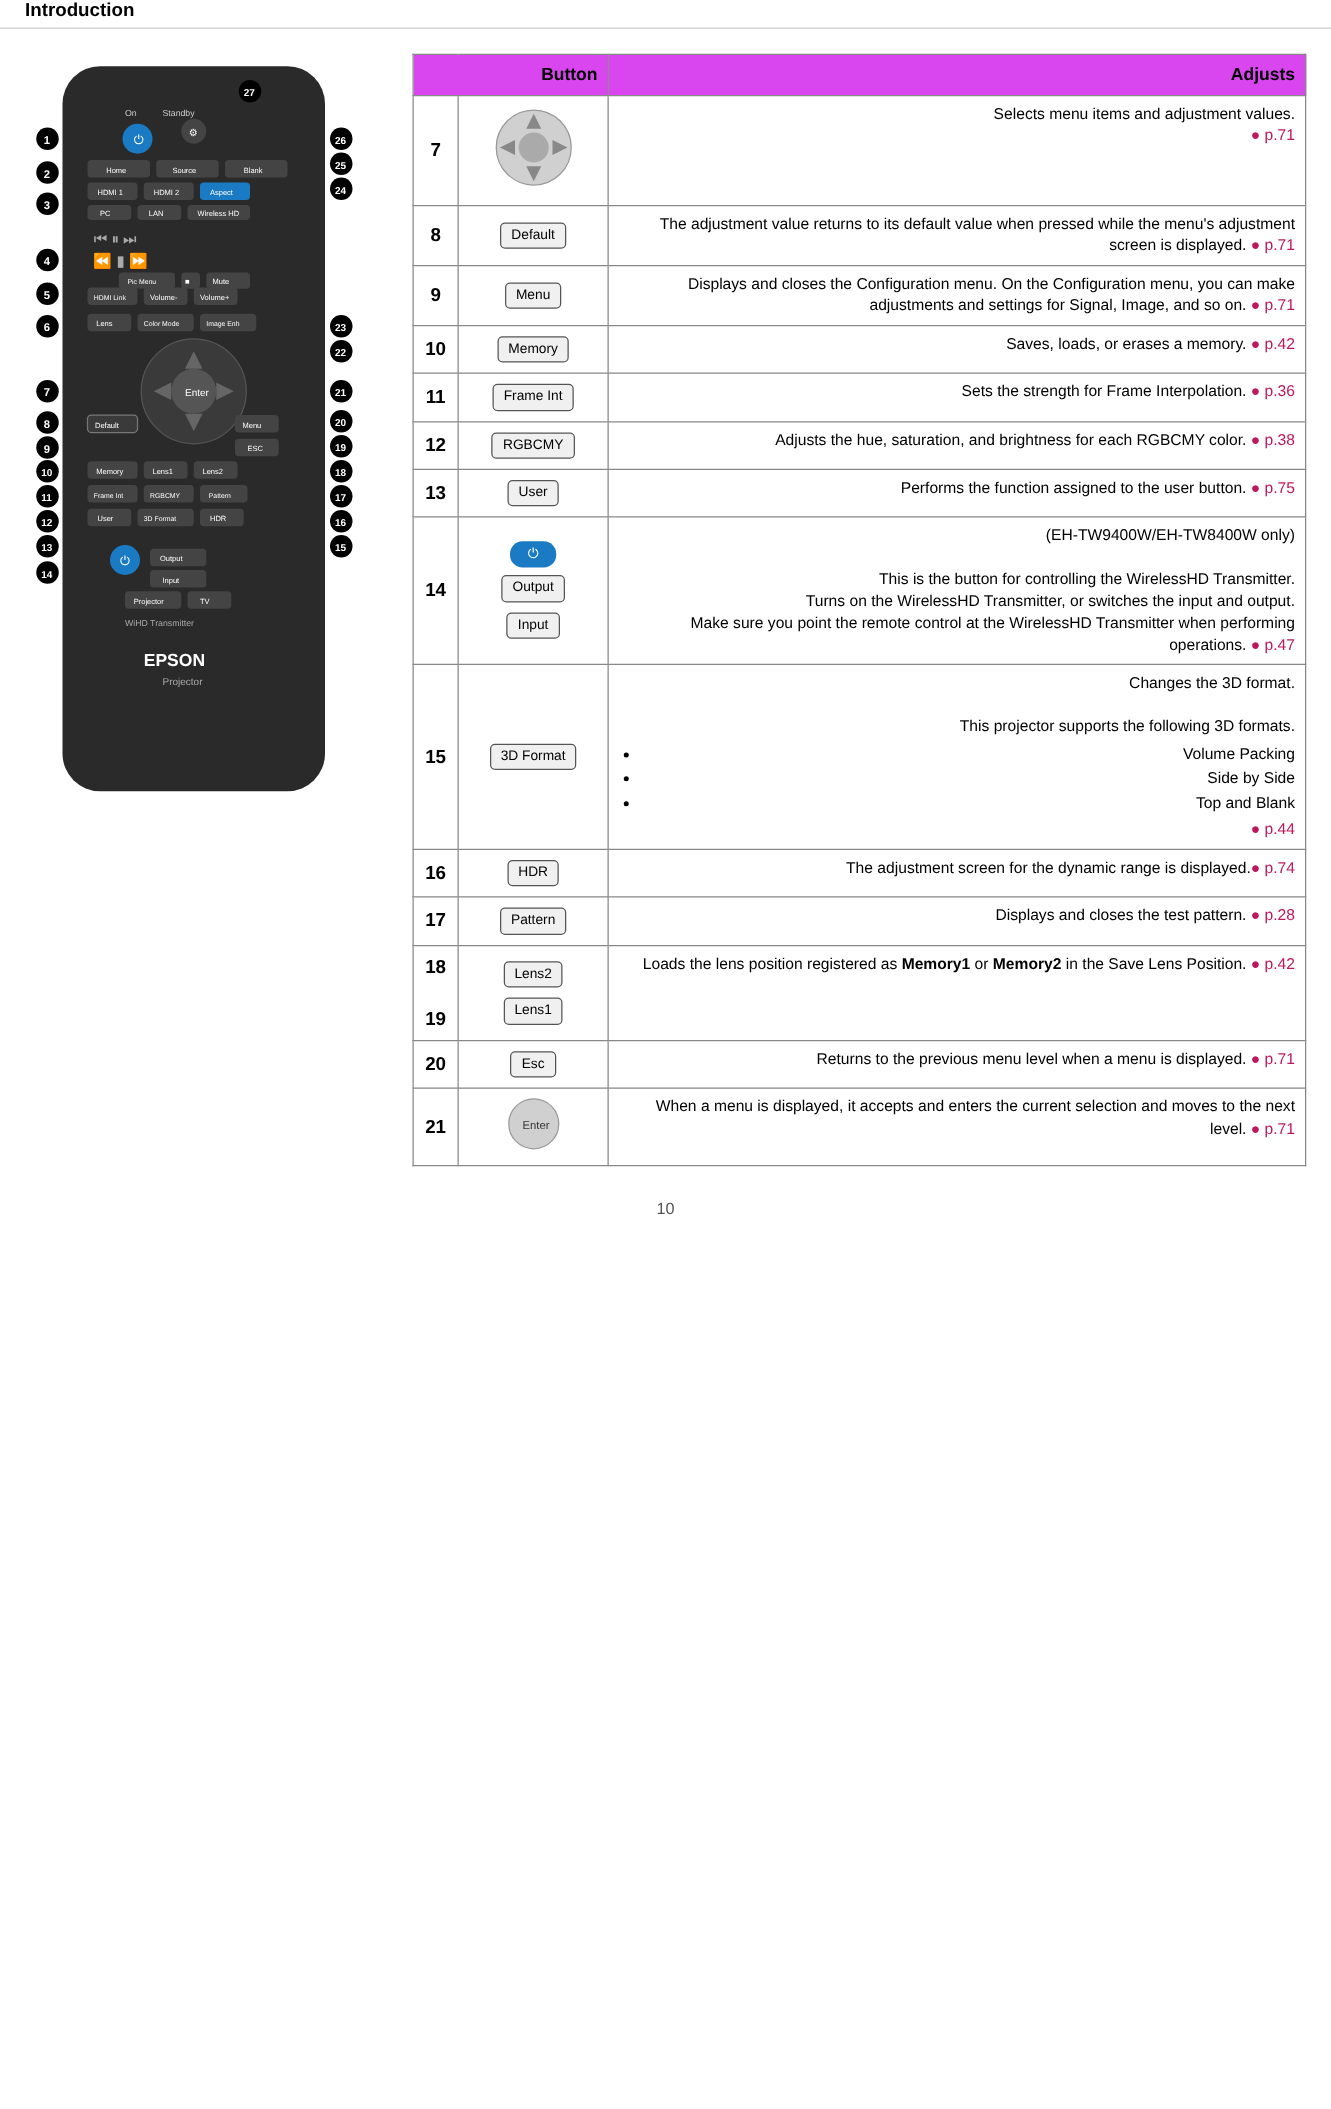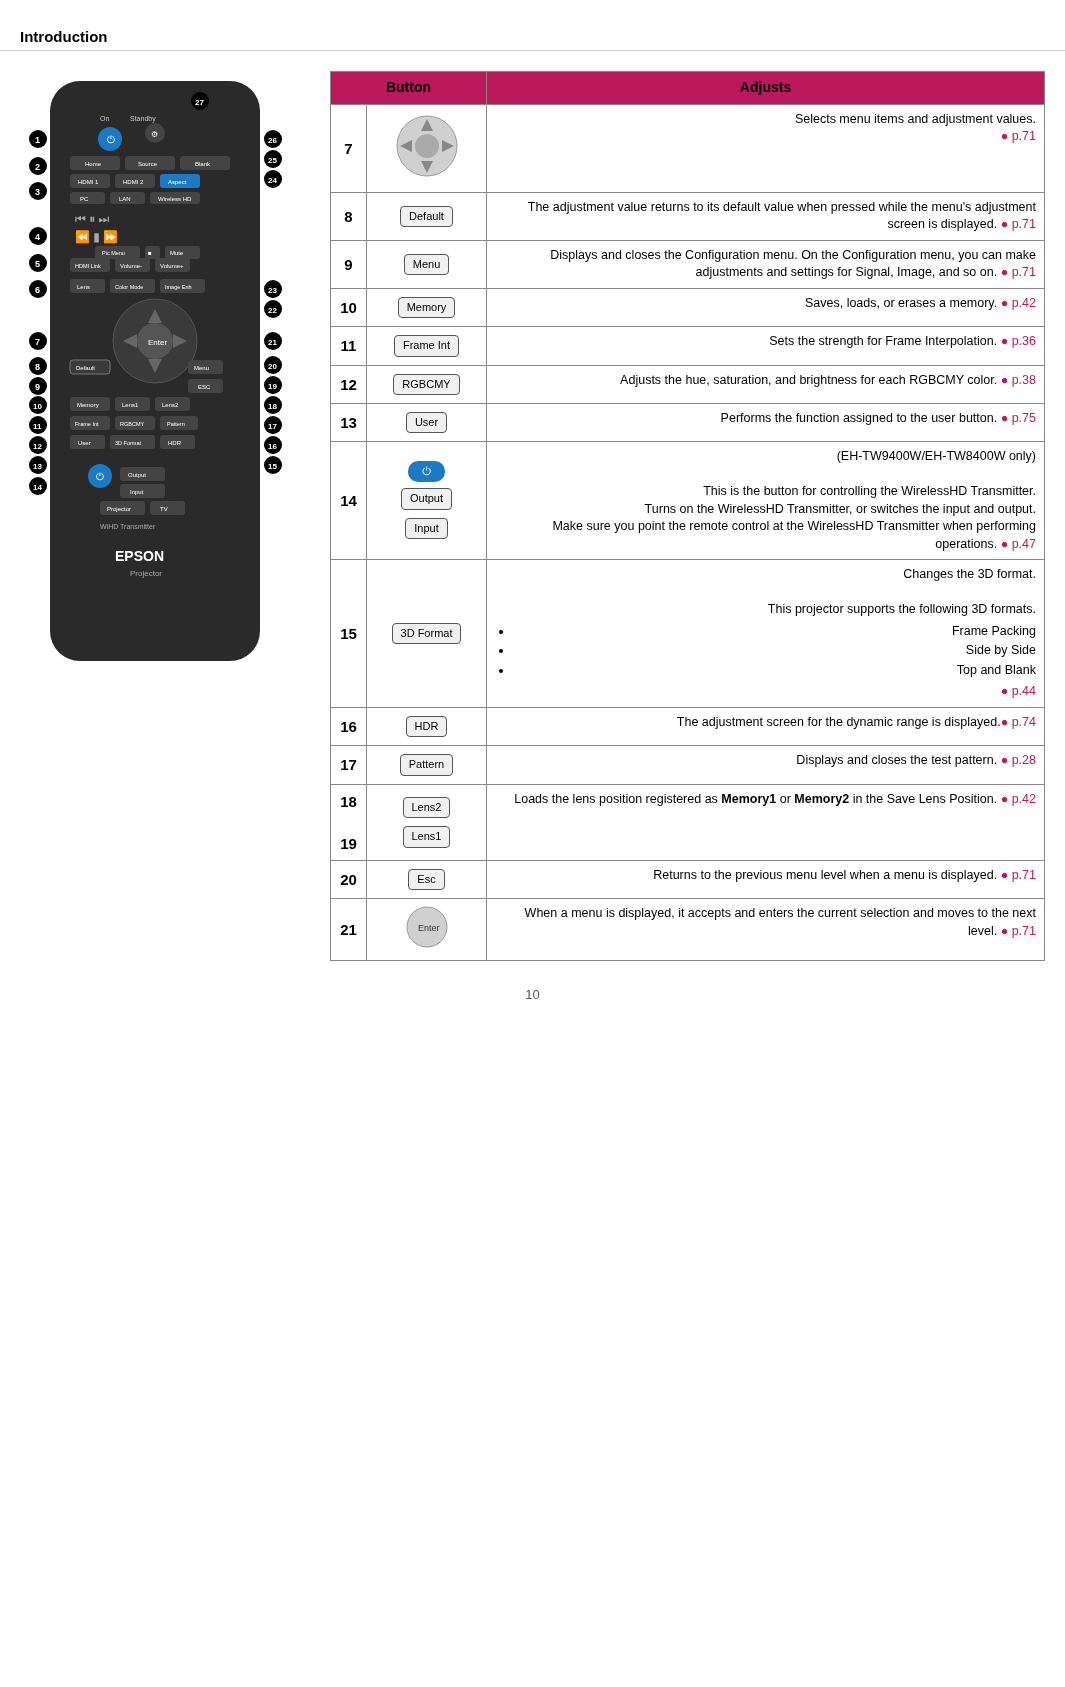--- a/index.html
+++ b/index.html
@@ -7,21 +7,21 @@
       font-family: Arial, sans-serif;
       font-size: 13px;
       background: #fff;
       color: #000;
       width: 1065px;
       min-height: 1687px;
     }
     .page-header {
       font-size: 15px;
       font-weight: bold;
-      padding: 28px 20px 5px 20px;
+      padding: 0 20px 5px 20px;
       border-bottom: 1px solid #ccc;
       margin-bottom: 10px;
     }
     .main-content {
       display: flex;
       flex-direction: row;
       padding: 10px 20px;
       gap: 20px;
     }
     
@@ -40,22 +40,22 @@
       width: 100%;
     }
     table th, table td {
       border: 1px solid #888;
       padding: 6px 8px;
       vertical-align: top;
       line-height: 1.4;
       text-align: right;
     }
     table th {
-      background: #be185d;
-      text-align: center;
+      background: #d946ef;
+      text-align: right;
       font-weight: bold;
       font-size: 14px;
     }
     .num-cell {
       width: 36px;
       text-align: center;
       font-weight: bold;
       font-size: 15px;
       vertical-align: middle;
     }
@@ -407,21 +407,21 @@
 
         <tr>
           <td class="num-cell">15</td>
           <td class="btn-cell">
             <span class="btn-label">3D Format</span>
           </td>
           <td class="func-cell">
             Changes the 3D format.<br><br>
             This projector supports the following 3D formats.
             <ul>
-              <li>Frame Packing</li>
+              <li>Volume Packing</li>
               <li>Side by Side</li>
               <li>Top and Blank</li>
             </ul>
             <a>● p.44</a>
           </td>
         </tr>
 
         <tr>
           <td class="num-cell">16</td>
           <td class="btn-cell">

